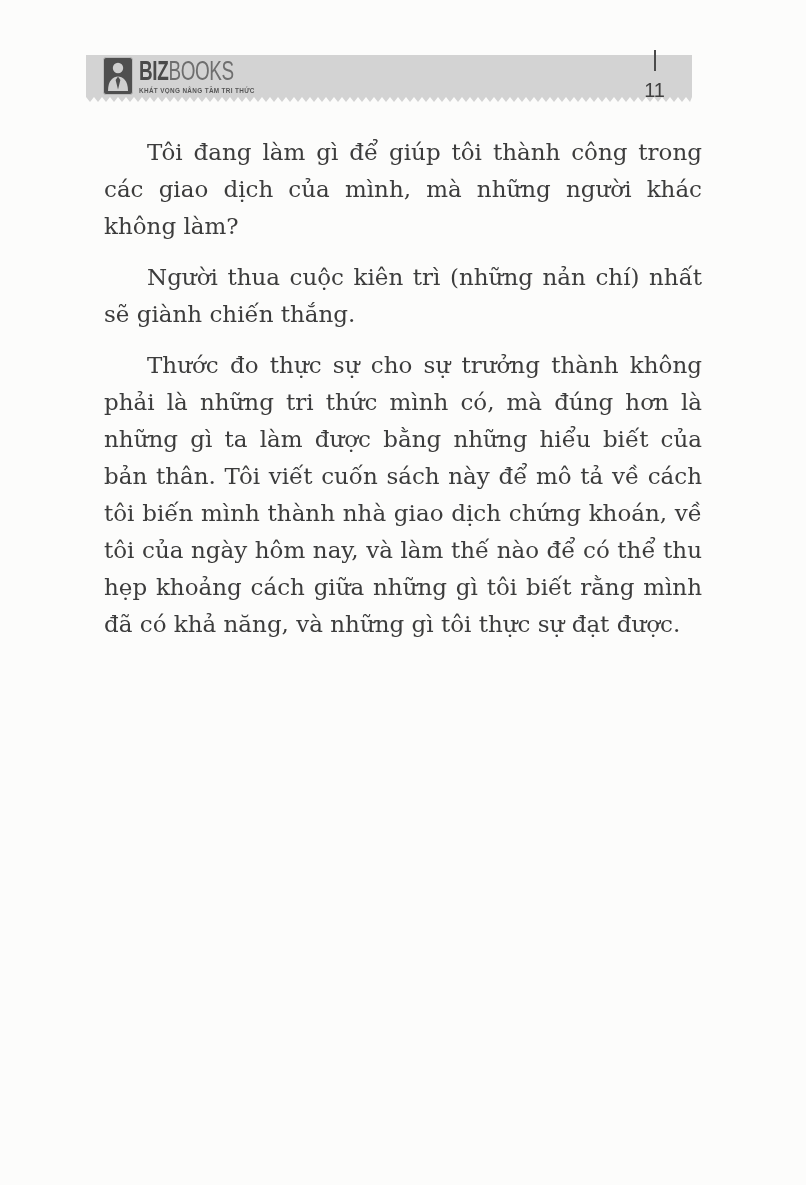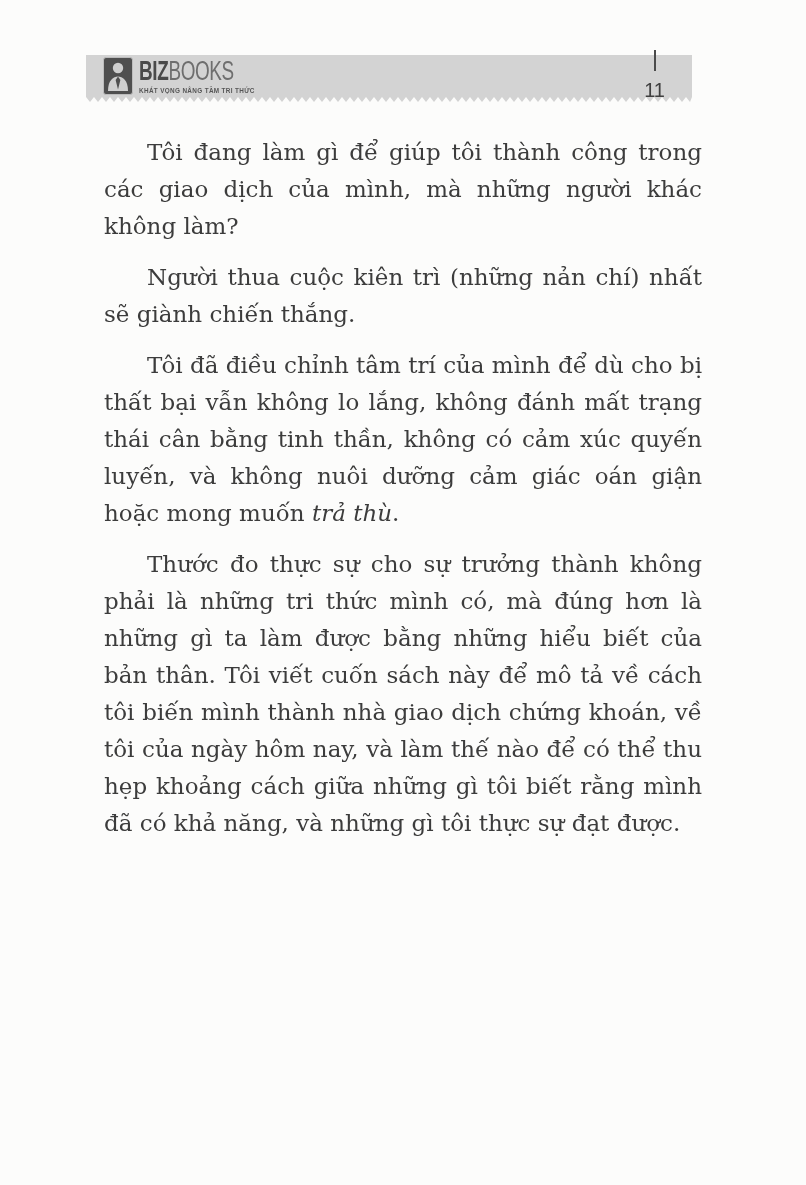--- a/index.html
+++ b/index.html
@@ -131,17 +131,16 @@
     <path fill="#d3d3d3" d="M0,0 L4,5 L8,0 L12,5 L16,0 L20,5 L24,0 L28,5 L32,0 L36,5 L40,0 L44,5 L48,0 L52,5 L56,0 L60,5 L64,0 L68,5 L72,0 L76,5 L80,0 L84,5 L88,0 L92,5 L96,0 L100,5 L104,0 L108,5 L112,0 L116,5 L120,0 L124,5 L128,0 L132,5 L136,0 L140,5 L144,0 L148,5 L152,0 L156,5 L160,0 L164,5 L168,0 L172,5 L176,0 L180,5 L184,0 L188,5 L192,0 L196,5 L200,0 L204,5 L208,0 L212,5 L216,0 L220,5 L224,0 L228,5 L232,0 L236,5 L240,0 L244,5 L248,0 L252,5 L256,0 L260,5 L264,0 L268,5 L272,0 L276,5 L280,0 L284,5 L288,0 L292,5 L296,0 L300,5 L304,0 L308,5 L312,0 L316,5 L320,0 L324,5 L328,0 L332,5 L336,0 L340,5 L344,0 L348,5 L352,0 L356,5 L360,0 L364,5 L368,0 L372,5 L376,0 L380,5 L384,0 L388,5 L392,0 L396,5 L400,0 L404,5 L408,0 L412,5 L416,0 L420,5 L424,0 L428,5 L432,0 L436,5 L440,0 L444,5 L448,0 L452,5 L456,0 L460,5 L464,0 L468,5 L472,0 L476,5 L480,0 L484,5 L488,0 L492,5 L496,0 L500,5 L504,0 L508,5 L512,0 L516,5 L520,0 L524,5 L528,0 L532,5 L536,0 L540,5 L544,0 L548,5 L552,0 L556,5 L560,0 L564,5 L568,0 L572,5 L576,0 L580,5 L584,0 L588,5 L592,0 L596,5 L600,0 L604,5 L606,0 Z"></path>
   </svg>
 </div>
 
 <div class="body-text">
   <p><span class="pre">Tôi đang làm gì để giúp tôi thành công trong các giao dịch của mình, mà những người khác không làm?</span><span class="em"></span><span class="post"></span></p>
 
 
   <p><span class="pre">Người thua cuộc kiên trì (những nản chí) nhất sẽ giành chiến thắng.</span><span class="em"></span><span class="post"></span></p>
 
-  <p><span class="pre">Tôi đã điều chỉnh tâm trí của mình để dù cho bị thất bại vẫn không lo lắng, không đánh mất trạng thái cân bằng tinh thần, không có cảm xúc quyến luyến, và không nuôi dưỡng cảm giác oán giận hoặc mong muốn </span><span class="em">trả thù</span><span class="post">.</span></p>
 
 
   <p><span class="pre">Thước đo thực sự cho sự trưởng thành không phải là những tri thức mình có, mà đúng hơn là những gì ta làm được bằng những hiểu biết của bản thân. Tôi viết cuốn sách này để mô tả về cách tôi biến mình thành nhà giao dịch chứng khoán, về tôi của ngày hôm nay, và làm thế nào để có thể thu hẹp khoảng cách giữa những gì tôi biết rằng mình đã có khả năng, và những gì tôi thực sự đạt được.</span><span class="em"></span><span class="post"></span></p>
 </div>
 
 </body></html>

